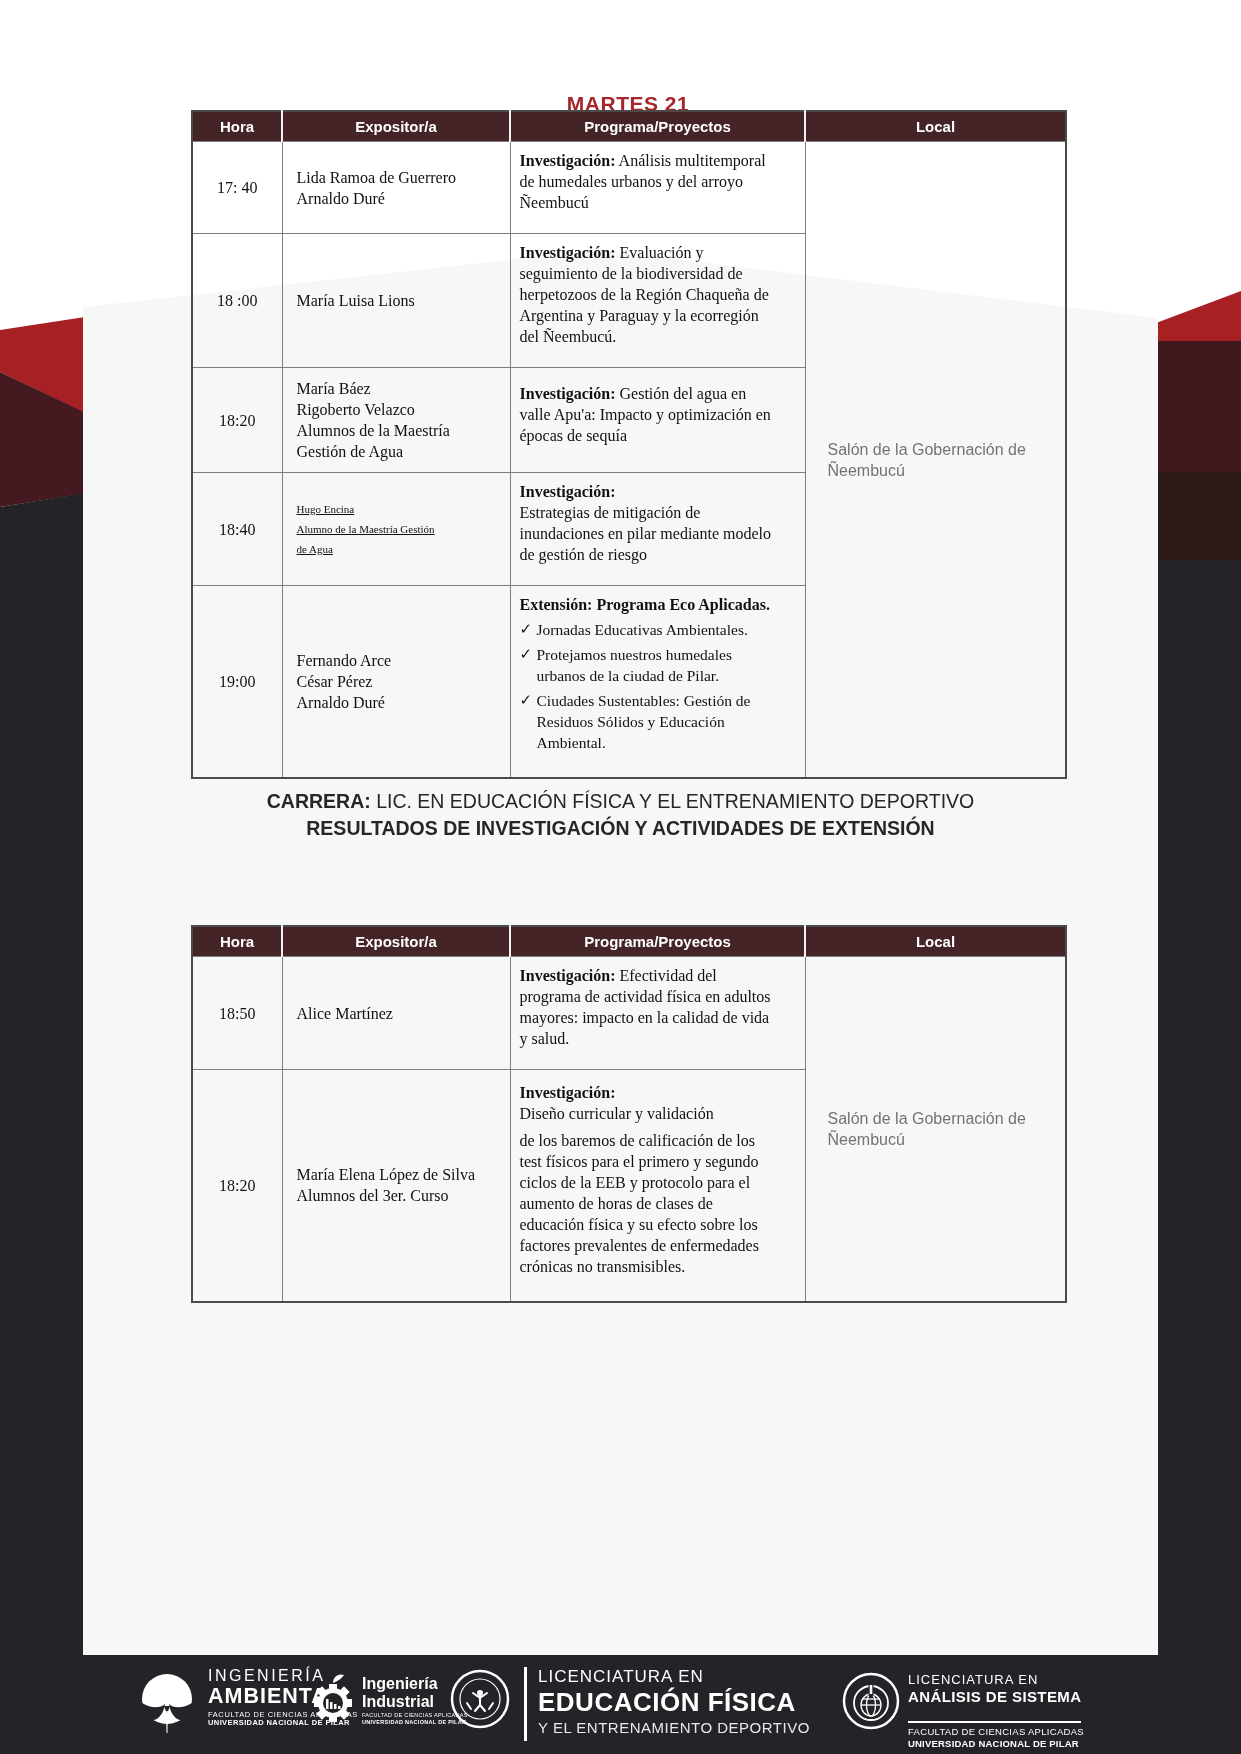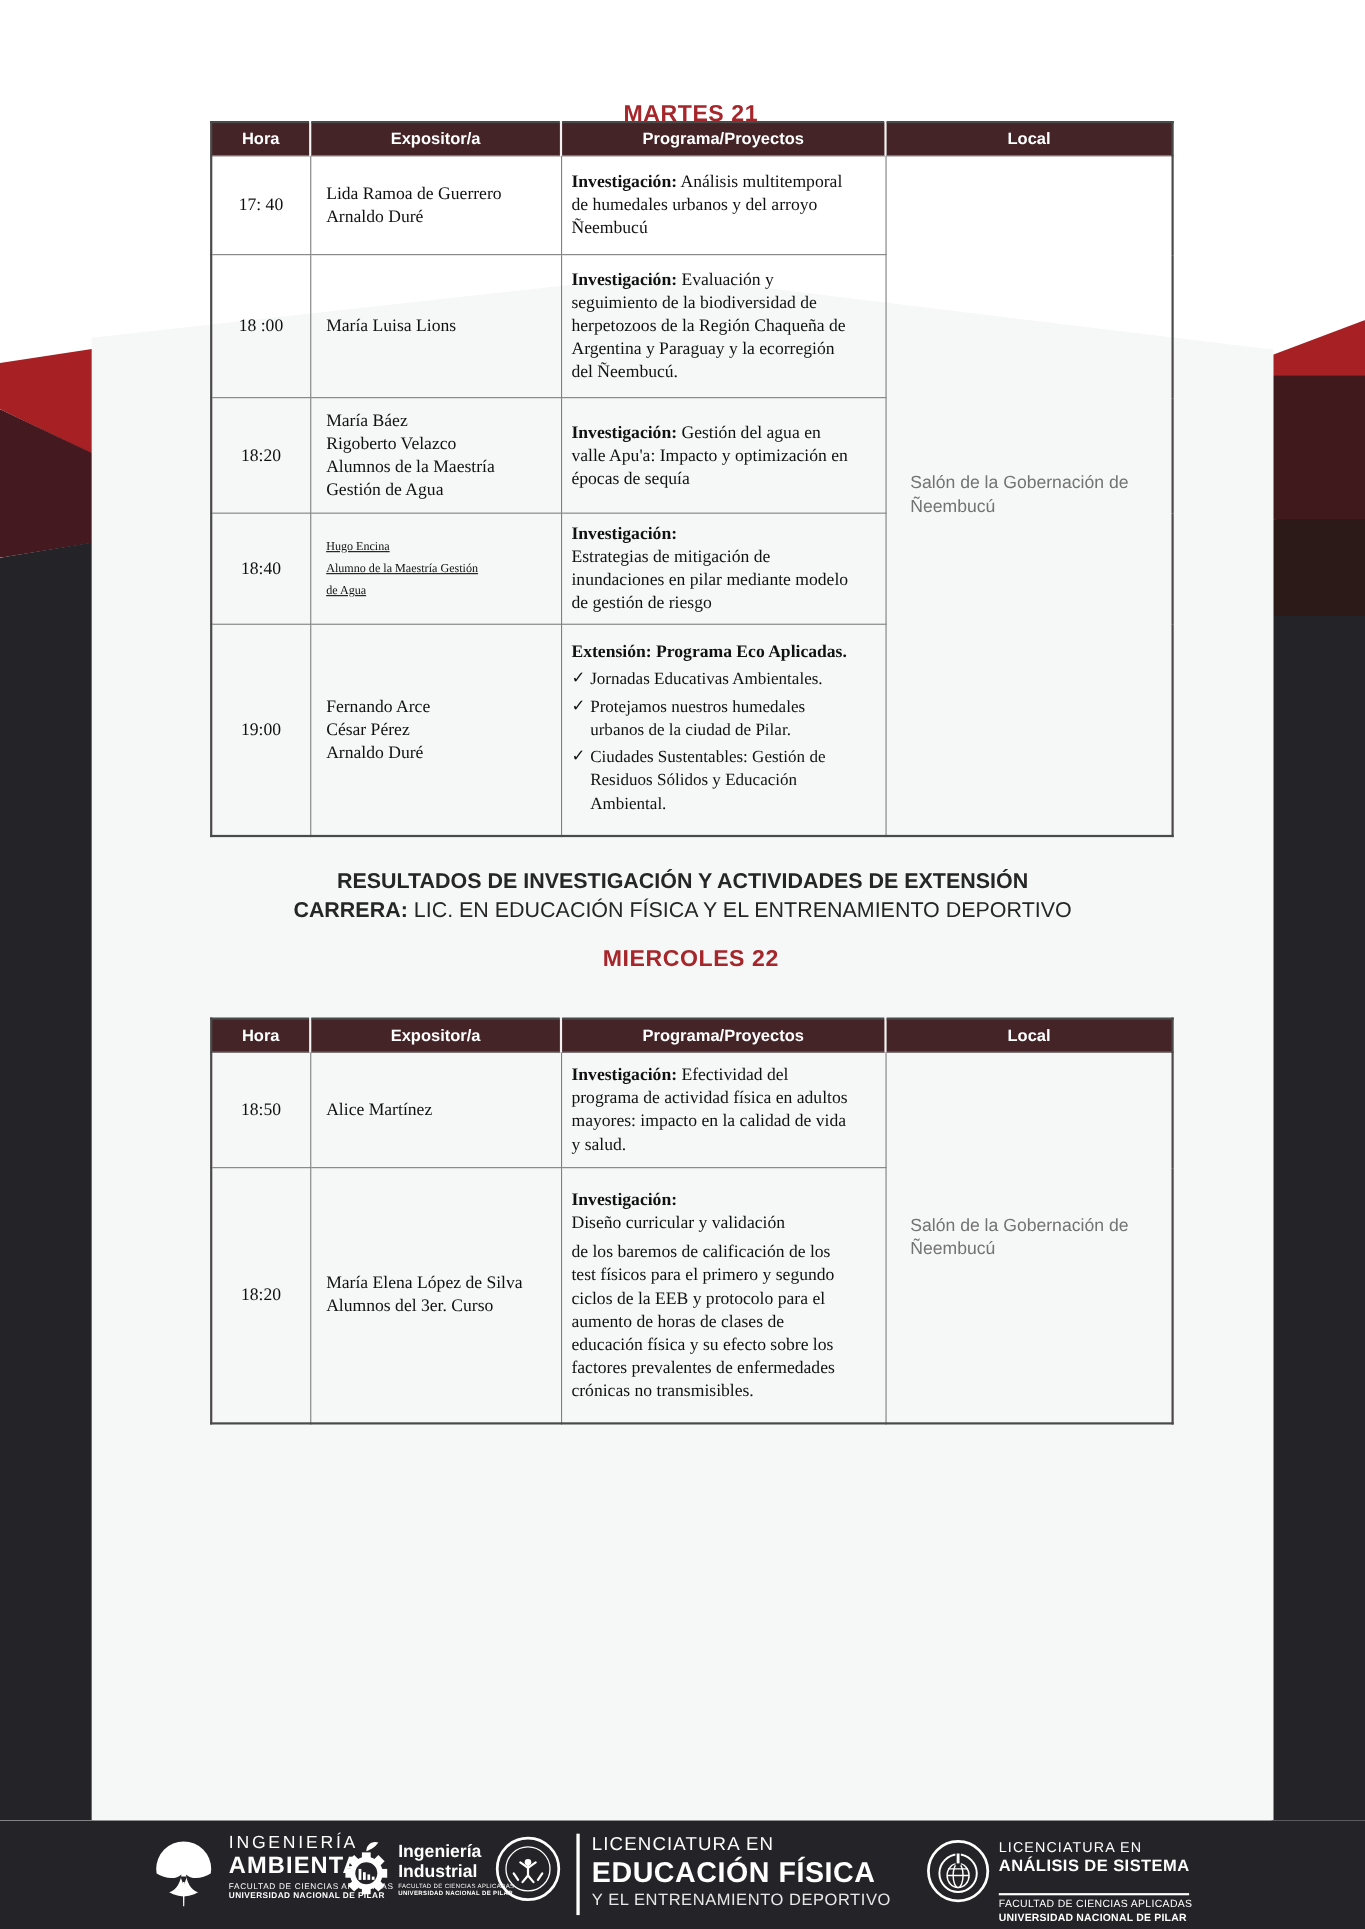--- a/index.html
+++ b/index.html
@@ -43,21 +43,21 @@
   table.sched col.c-exp{width:228px;}
   table.sched col.c-prog{width:295px;}
   table.sched col.c-local{width:261px;}
   table.sched th{background:#452427;color:#ffffff;font-family:"Liberation Sans",sans-serif;
     font-size:15px;font-weight:bold;height:25px;padding:2px 0;border-left:2px solid #f2f2f2;}
   table.sched th:first-child{border-left:none;}
   table.sched td{border:1px solid #7f7f7f;vertical-align:middle;font-size:16px;line-height:21px;}
   td.hora{text-align:center;font-size:16px;}
   td.exp{padding:4px 6px 4px 14px;}
   td.exp.small{font-size:11px;line-height:20px;text-decoration:underline;}
-  td.prog{padding:8px 30px 8px 9px;}
+  td.prog{padding:8px 30px 20px 9px;}
   td.prog .plabel{font-weight:bold;}
   td.prog .block{display:block;}
   td.prog p{margin:0 0 6px 0;}
   td.prog p:last-child{margin:0;}
   td.local{font-family:"Liberation Sans",sans-serif;font-size:15.5px;line-height:21px;
     padding:4px 8px 4px 22px;color:#737373;}
   .check-item{position:relative;padding-left:17px;margin:4px 0;font-size:15.5px;line-height:21px;}
   .check-item .check{position:absolute;left:0;top:0;font-size:15px;}
   .ext-head{font-weight:bold;display:block;margin-bottom:2px;}
 
@@ -175,25 +175,24 @@
         </div>
         <div class="check-item">
           <span class="check">✓</span><span>Ciudades Sustentables: Gestión de Residuos Sólidos y Educación Ambiental.</span>
         </div>
       </td>
     </tr>
   </tbody>
     </table>
 
   <div class="results">
+    <div><span>CARRERA:</span><span class="reg"> LIC. EN EDUCACIÓN FÍSICA Y EL ENTRENAMIENTO DEPORTIVO</span></div>
     <div>RESULTADOS DE INVESTIGACIÓN Y ACTIVIDADES DE EXTENSIÓN</div>
-    <div><span>CARRERA:</span><span class="reg"> LIC. EN EDUCACIÓN FÍSICA Y EL ENTRENAMIENTO DEPORTIVO</span></div>
   </div>
 
-  <div id="miercoles-title" class="day-title">MIERCOLES 22</div>
 
   <table id="table-miercoles" class="sched">
     <colgroup>
         <col class="c-hora">
         <col class="c-exp">
         <col class="c-prog">
         <col class="c-local">
       </colgroup>
     <tbody>
         <tr>

